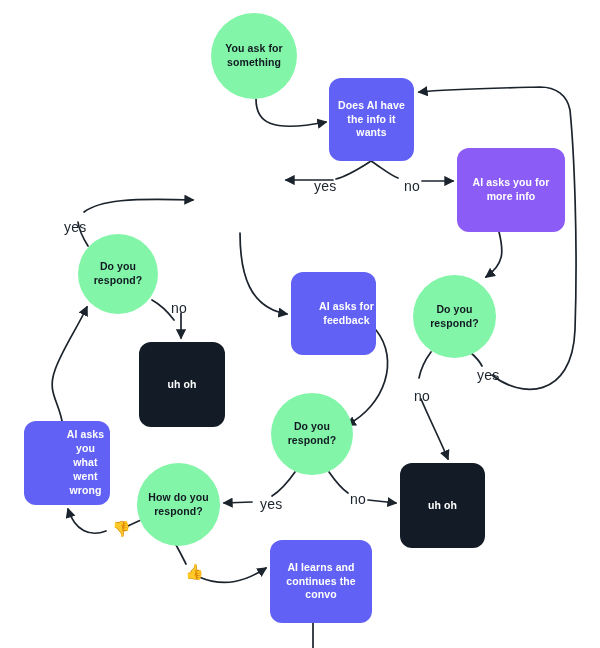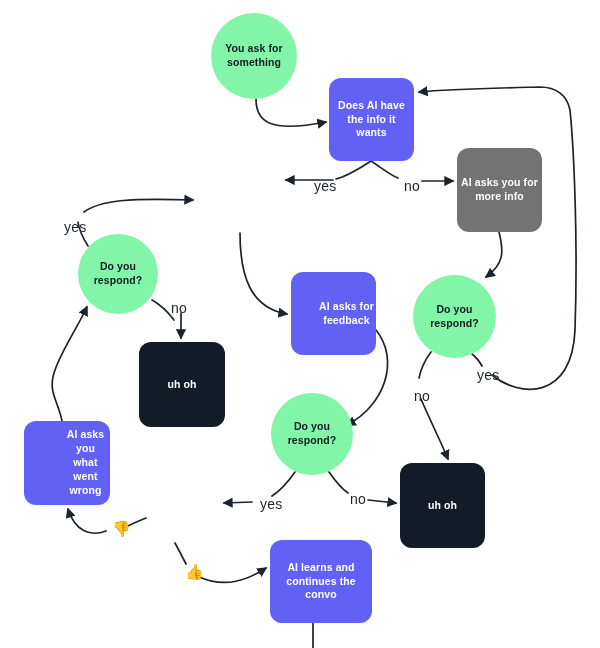--- a/index.html
+++ b/index.html
@@ -119,21 +119,21 @@
 
   <div class="node node-circle" style="left:211px; top:13px; width:86px; height:86px; background:#83f5a8; color:#111a22;">
     <span>You ask for something</span>
   </div>
 
   <div class="node node-box" style="left:329px; top:78px; width:85px; height:83px; background:#6161f5; color:#ffffff;">
     <span>Does AI have the info it wants</span>
   </div>
 
 
-  <div class="node node-box" style="left:457px; top:148px; width:85px; height:84px; background:#737373; color:#ffffff;">
+  <div class="node node-box" style="left:457px; top:148px; width:108px; height:84px; background:#8b5cf6; color:#ffffff;">
     <span>AI asks you for more info</span>
   </div>
 
   <div class="node node-circle" style="left:78px; top:234px; width:80px; height:80px; background:#83f5a8; color:#111a22;">
     <span>Do you respond?</span>
   </div>
 
   <div class="node node-box" style="left:291px; top:272px; width:85px; height:83px; background:#6161f5; color:#ffffff;padding-left:28px;">
     <span>AI asks for feedback</span>
   </div>
@@ -151,20 +151,23 @@
   </div>
 
   <div class="node node-box" style="left:24px; top:421px; width:86px; height:84px; background:#6161f5; color:#ffffff;padding-left:39px;">
     <span>AI asks you what went wrong</span>
   </div>
 
   <div class="node node-box" style="left:400px; top:463px; width:85px; height:85px; background:#131c26; color:#ffffff;">
     <span>uh oh</span>
   </div>
 
+  <div class="node node-circle" style="left:137px; top:463px; width:83px; height:83px; background:#83f5a8; color:#111a22;">
+    <span>How do you respond?</span>
+  </div>
 
   <div class="node node-box" style="left:270px; top:540px; width:102px; height:83px; background:#6161f5; color:#ffffff;">
     <span>AI learns and continues the convo</span>
   </div>
 
   <div class="edge-label" style="left:314px; top:178px;">yes</div>
   <div class="edge-label" style="left:404px; top:178px;">no</div>
   <div class="edge-label" style="left:64px; top:219px;">yes</div>
   <div class="edge-label" style="left:171px; top:300px;">no</div>
   <div class="edge-label" style="left:477px; top:367px;">yes</div>

